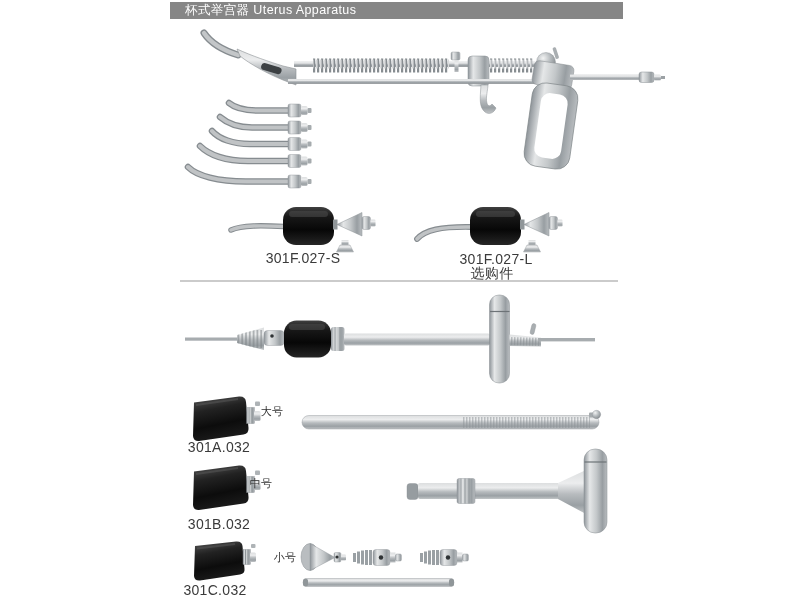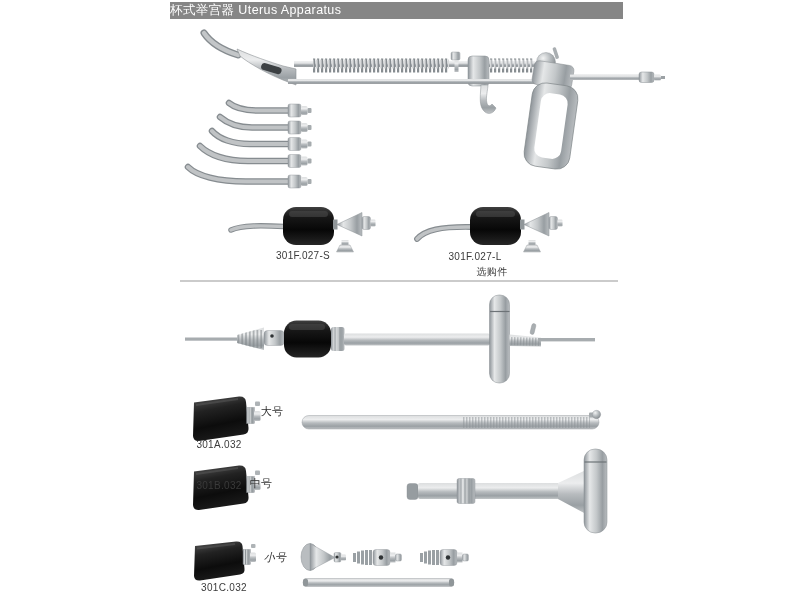--- a/index.html
+++ b/index.html
@@ -1,22 +1,22 @@
 <!DOCTYPE html>
 <html><head>
 <meta charset="utf-8">
 <style>
   html,body{margin:0;padding:0;background:#ffffff;}
   #page{position:relative;width:800px;height:600px;background:#ffffff;overflow:hidden;
         font-family:"Liberation Sans",sans-serif;}
   #header-bar{position:absolute;left:170px;top:2px;width:453px;height:17px;
         background:#868686;color:#ffffff;font-size:12.5px;line-height:17px;
-        padding-left:0;box-sizing:border-box;letter-spacing:0.4px;}
+        padding-left:15px;box-sizing:border-box;letter-spacing:0.4px;}
   #illustrations-svg{position:absolute;left:0;top:0;}
-  .lbl{position:absolute;transform:translateX(-50%);font-size:10px;color:#3a3a3a;
+  .lbl{position:absolute;transform:translateX(-50%);font-size:14px;color:#3a3a3a;
         letter-spacing:0.3px;white-space:nowrap;}
   .size-lbl{font-size:11px;color:#2e2e2e;}
   #divider{position:absolute;left:180px;top:280px;width:438px;height:2px;background:#cbcbcb;}
 </style>
 </head>
 <body>
 
 <div id="page">
 
   <div id="header-bar">
@@ -251,25 +251,25 @@
     <g>
       <rect x="303" y="578.5" width="151" height="8" rx="4" fill="url(#mt)" stroke="#8b9094" stroke-width="0.4"></rect>
       <rect x="303" y="578.5" width="5" height="8" rx="2.5" fill="#909699"></rect>
       <rect x="449" y="578.5" width="5" height="8" rx="2.5" fill="#909699"></rect>
     </g>
   </svg>
 
   <div id="divider"></div>
 
   <div class="lbl" style="left:303px;top:250px;">301F.027-S</div>
-  <div class="lbl" style="left:475px;top:251px;">301F.027-L</div>
+  <div class="lbl" style="left:496px;top:251px;">301F.027-L</div>
   <div class="lbl" style="left:492px;top:265px;font-family:Liberation Mono, monospace;">选购件</div>
 
   <div class="lbl size-lbl" style="left:272px;top:404px;">大号</div>
   <div class="lbl" style="left:219px;top:439px;">301A.032</div>
 
   <div class="lbl size-lbl" style="left:261px;top:476px;">中号</div>
-  <div class="lbl" style="left:219px;top:480px;">301B.032</div>
-
-  <div class="lbl size-lbl" style="left:275px;top:550px;font-style:italic;">小号</div>
-  <div class="lbl" style="left:224px;top:582px;">301C.032</div>
+  <div class="lbl" style="left:219px;top:516px;">301B.032</div>
+
+  <div class="lbl size-lbl" style="left:285px;top:550px;">小号</div>
+  <div class="lbl" style="left:215px;top:582px;">301C.032</div>
 
 </div>
 
 </body></html>

